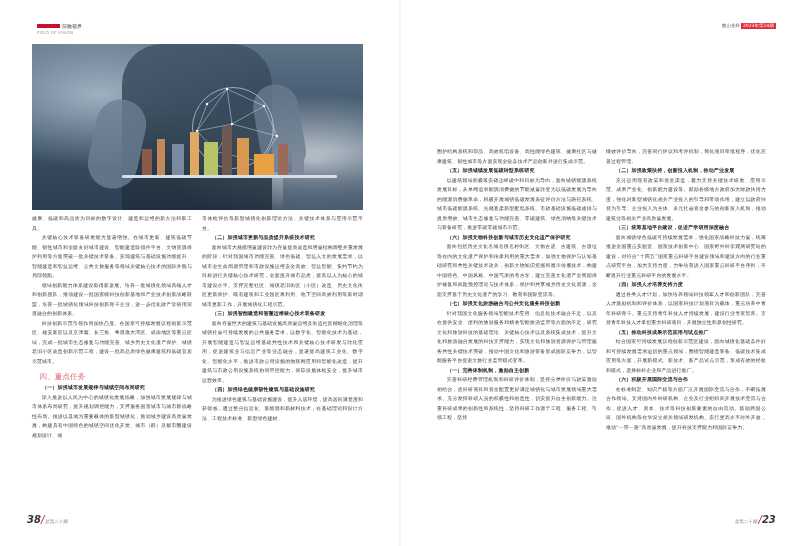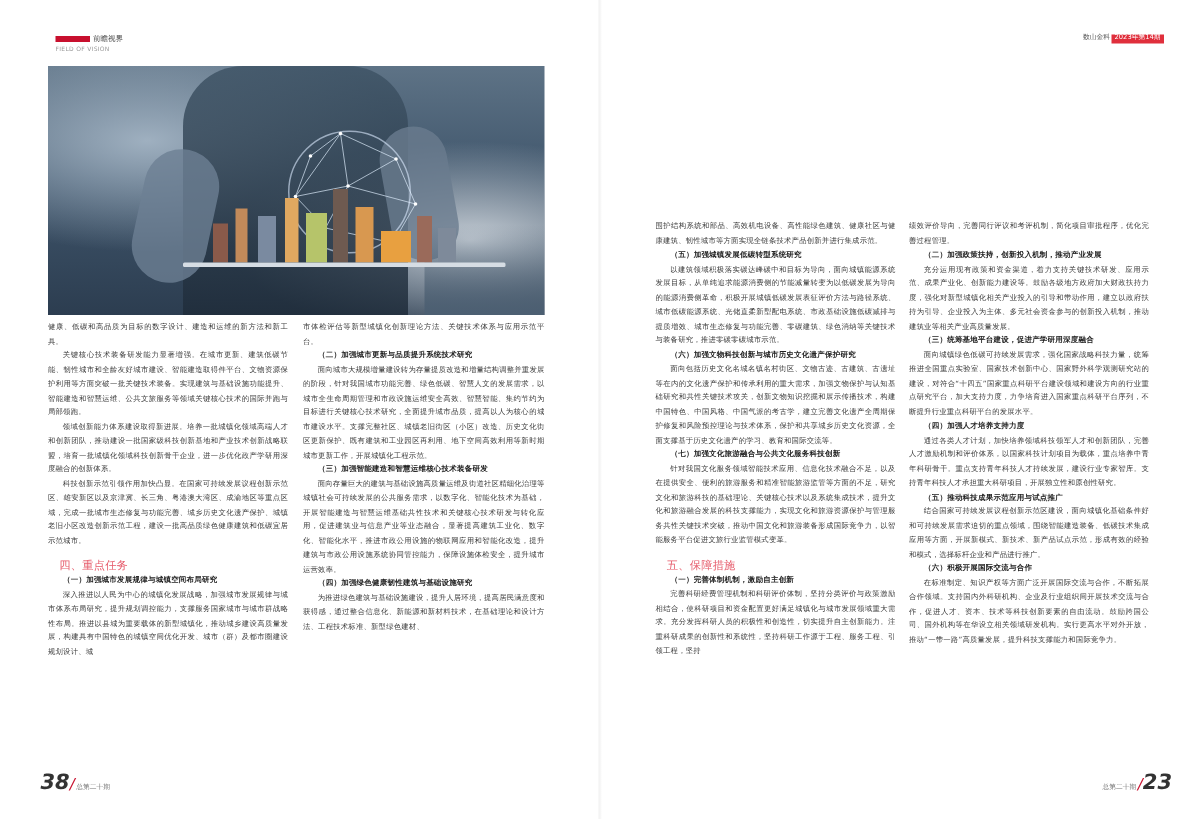--- a/index.html
+++ b/index.html
@@ -78,21 +78,21 @@
     margin: 5px 0 1px 0; font-size: 7.5px; font-weight: normal; color: #e65a6a;
     text-indent: 1em; line-height: 11px;
   }
 
   #c1 { left: 32px; top: 214px; width: 160px; }
   #c2 { left: 202px; top: 214px; width: 161px; }
   #c3 { left: 437px; top: 147px; width: 160px; }
   #c4 { left: 606px; top: 147px; width: 160px; }
 
   .folio { position: absolute; top: 514px; display: flex; align-items: baseline; }
-  .folio .num { font-size: 14px; font-weight: bold; font-style: italic; color: #333; }
+  .folio .num { font-size: 10px; font-weight: bold; font-style: italic; color: #333; }
   .folio .slash { font-size: 10px; color: #c8102e; font-style: italic; }
   .folio .vol { font-size: 4.5px; color: #777; margin: 0 1px; }
   #folio-left { left: 27px; }
   #folio-right { left: 734px; }
 
   .hero-svg { position: absolute; inset: 0; }
 </style>
 </head>
 <body>
 
@@ -175,21 +175,20 @@
   </div>
 
   <div class="col" id="c3">
     <p class="cont">围护结构系统和部品、高效机电设备、高性能绿色建筑、健康社区与健康建筑、韧性城市等方面实现全链条技术产品创新并进行集成示范。</p>
     <h3>（五）加强城镇发展低碳转型系统研究</h3>
     <p>以建筑领域积极落实碳达峰碳中和目标为导向，面向城镇能源系统发展目标，从单纯追求能源消费侧的节能减量转变为以低碳发展为导向的能源消费侧革命，积极开展城镇低碳发展表征评价方法与路径系统、城市低碳能源系统、光储直柔新型配电系统、市政基础设施低碳减排与提质增效、城市生态修复与功能完善、零碳建筑、绿色消纳等关键技术与装备研究，推进零碳零碳城市示范。</p>
     <h3>（六）加强文物科技创新与城市历史文化遗产保护研究</h3>
     <p>面向包括历史文化名城名镇名村街区、文物古迹、古建筑、古遗址等在内的文化遗产保护和传承利用的重大需求，加强文物保护与认知基础研究和共性关键技术攻关，创新文物知识挖掘和展示传播技术，构建中国特色、中国风格、中国气派的考古学，建立完善文化遗产全周期保护修复和风险预控理论与技术体系，保护和共享城乡历史文化资源，全面支撑基于历史文化遗产的学习、教育和国际交流等。</p>
     <h3>（七）加强文化旅游融合与公共文化服务科技创新</h3>
     <p>针对我国文化服务领域智能技术应用、信息化技术融合不足，以及在提供安全、便利的旅游服务和精准智能旅游监管等方面的不足，研究文化和旅游科技的基础理论、关键核心技术以及系统集成技术，提升文化和旅游融合发展的科技支撑能力，实现文化和旅游资源保护与管理服务共性关键技术突破，推动中国文化和旅游装备形成国际竞争力，以智能服务平台促进文旅行业监管模式变革。</p>
-    <h2>五、保障措施</h2>
     <h3>（一）完善体制机制，激励自主创新</h3>
     <p>完善科研经费管理机制和科研评价体制，坚持分类评价与政策激励相结合，使科研项目和资金配置更好满足城镇化与城市发展领域重大需求。充分发挥科研人员的积极性和创造性，切实提升自主创新能力。注重科研成果的创新性和系统性，坚持科研工作源于工程、服务工程、引领工程，坚持</p>
   </div>
 
   <div class="col" id="c4">
     <p class="cont">绩效评价导向，完善同行评议和考评机制，简化项目审批程序，优化完善过程管理。</p>
     <h3>（二）加强政策扶持，创新投入机制，推动产业发展</h3>
     <p>充分运用现有政策和资金渠道，着力支持关键技术研发、应用示范、成果产业化、创新能力建设等。鼓励各级地方政府加大财政扶持力度，强化对新型城镇化相关产业投入的引导和带动作用，建立以政府扶持为引导、企业投入为主体、多元社会资金参与的创新投入机制，推动建筑业等相关产业高质量发展。</p>
     <h3>（三）统筹基地平台建设，促进产学研用深度融合</h3>
     <p>面向城镇绿色低碳可持续发展需求，强化国家战略科技力量，统筹推进全国重点实验室、国家技术创新中心、国家野外科学观测研究站的建设，对符合“十四五”国家重点科研平台建设领域和建设方向的行业重点研究平台，加大支持力度，力争培育进入国家重点科研平台序列，不断提升行业重点科研平台的发展水平。</p>

